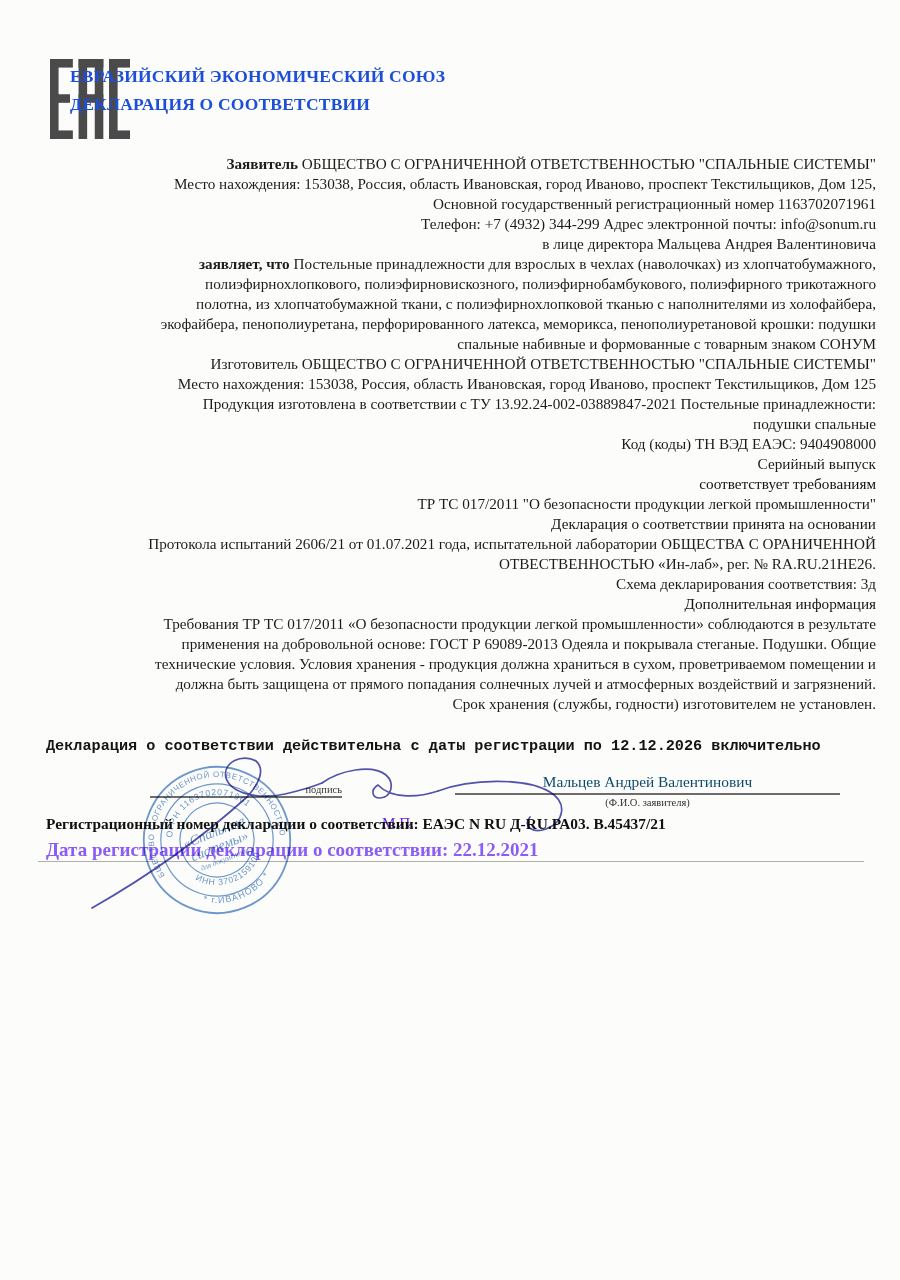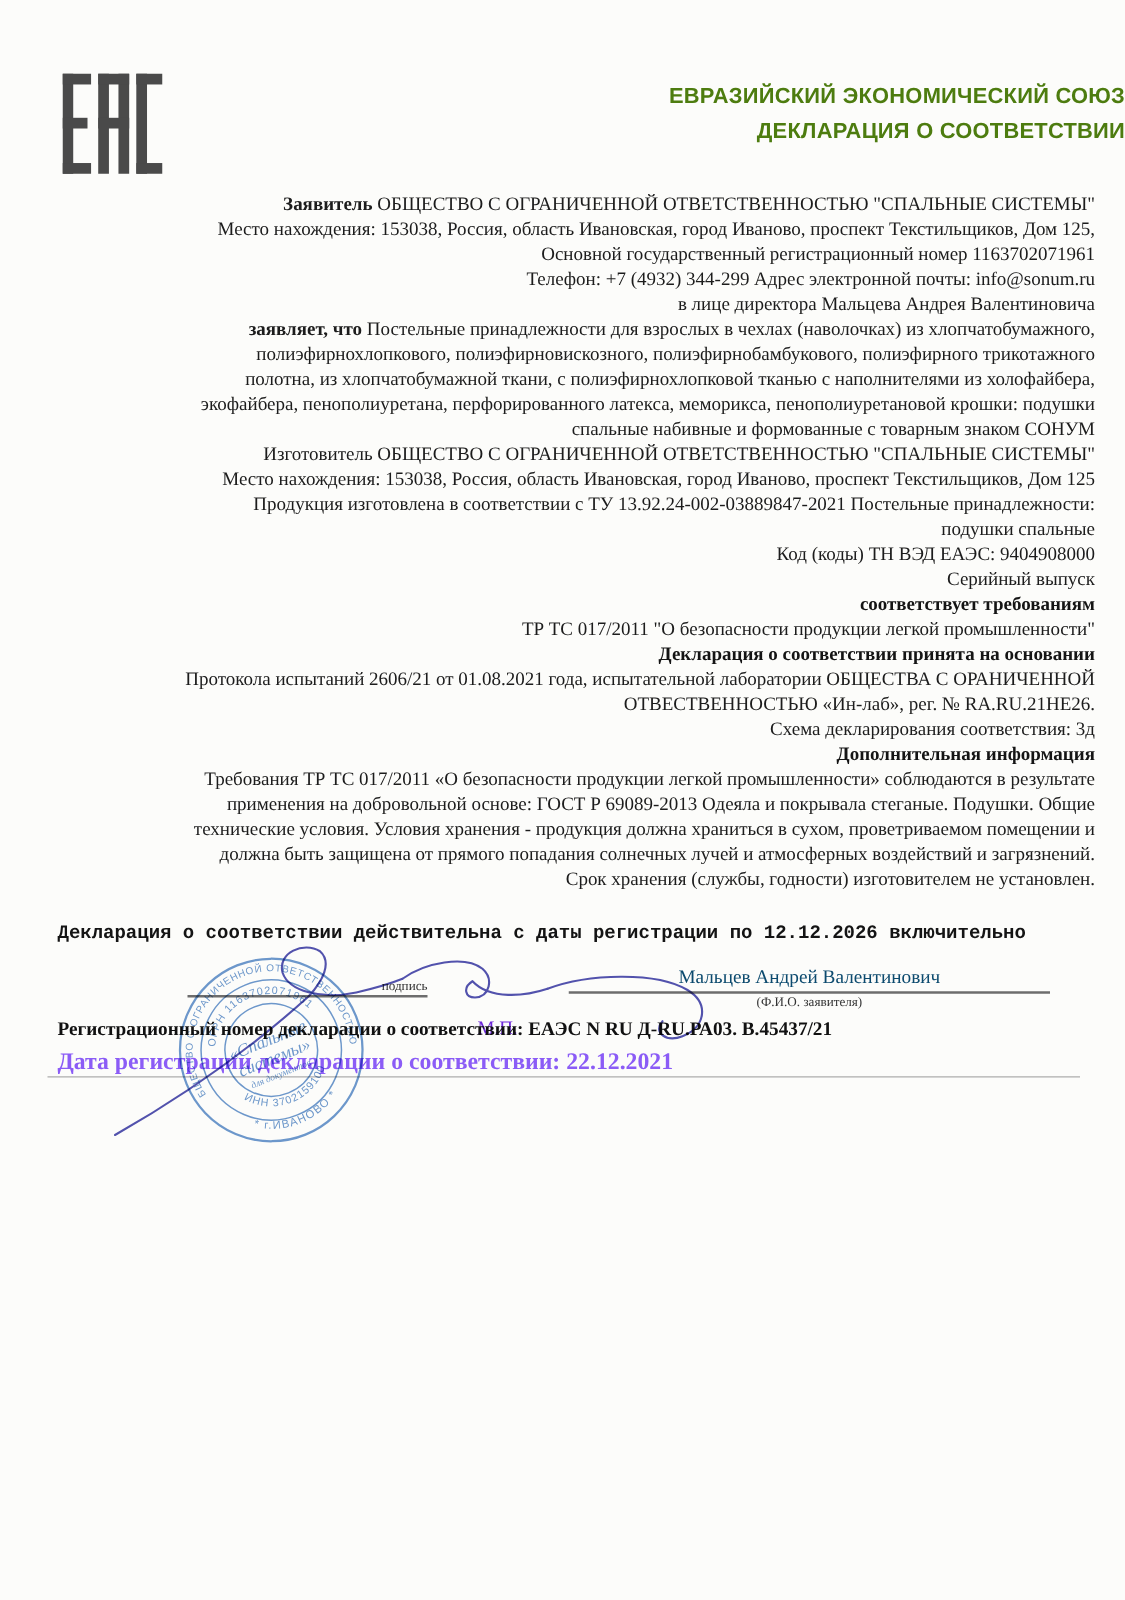--- a/index.html
+++ b/index.html
@@ -10,28 +10,28 @@
     overflow:hidden;
     font-family:"Liberation Serif", serif;
     color:#1c1c1c;
     -webkit-font-smoothing:antialiased;
   }
   .abs{position:absolute;}
   
   #logo{left:50px;top:58px;width:80px;height:82px;}
   #logo svg{display:block;width:100%;height:100%;}
   
-  #titles{left:70px;top:62px;width:830px;text-align:right;
-    font-family:Liberation Sans, sans-serif;
-    font-weight:bold;font-size:17.5px;line-height:28px;color:#4d7c0f;letter-spacing:.2px;}
+  #titles{left:70px;top:62px;width:830px;text-align:left;
+    font-family:Liberation Serif, serif;
+    font-weight:bold;font-size:17.5px;line-height:28px;color:#1d4ed8;letter-spacing:.2px;}
   
   #body{left:46px;top:154px;width:830px;font-size:15.2px;z-index:1;}
   .line{height:20px;line-height:20px;white-space:nowrap;text-align:right;}
   .line .b{font-weight:bold;}
-  .line.bold{font-weight:bold;color:#141414;}
+  .line.bold{font-weight:normal;color:#141414;}
   
   #validity{left:46px;top:737px;font-weight:bold;font-size:15.2px;color:#141414;white-space:nowrap;z-index:1;font-family:Liberation Mono, monospace;}
   
   #mp{left:382px;top:778px;font-size:15.2px;color:#6d28d9;z-index:1;margin-top:36px;}
   #sigline-left{left:150px;top:796px;width:192px;border-top:2px solid #6d6d6d;z-index:1;}
   #podpis{left:150px;top:784px;width:192px;text-align:right;font-size:10.5px;color:#333;z-index:1;}
   #signer-name{left:455px;top:773px;width:385px;text-align:center;font-size:15.4px;color:#0c4a6e;z-index:1;}
   #sigline-right{left:455px;top:793px;width:385px;border-top:2px solid #6d6d6d;z-index:1;}
   #signer-caption{left:455px;top:797px;width:385px;text-align:center;font-size:10.5px;color:#333;z-index:1;}
   
@@ -87,21 +87,21 @@
     <div class="line">спальные набивные и формованные с товарным знаком СОНУМ</div>
     <div class="line">Изготовитель ОБЩЕСТВО С ОГРАНИЧЕННОЙ ОТВЕТСТВЕННОСТЬЮ "СПАЛЬНЫЕ СИСТЕМЫ"</div>
     <div class="line">Место нахождения: 153038, Россия, область Ивановская, город Иваново, проспект Текстильщиков, Дом 125</div>
     <div class="line">Продукция изготовлена в соответствии с ТУ 13.92.24-002-03889847-2021 Постельные принадлежности:</div>
     <div class="line">подушки спальные</div>
     <div class="line">Код (коды) ТН ВЭД ЕАЭС: 9404908000</div>
     <div class="line">Серийный выпуск</div>
     <div class="line bold">соответствует требованиям</div>
     <div class="line">ТР ТС 017/2011 "О безопасности продукции легкой промышленности"</div>
     <div class="line bold">Декларация о соответствии принята на основании</div>
-    <div class="line">Протокола испытаний 2606/21 от 01.08.2021 года, испытательной лаборатории ОБЩЕСТВА С ОРАНИЧЕННОЙ</div>
+    <div class="line">Протокола испытаний 2606/21 от 01.07.2021 года, испытательной лаборатории ОБЩЕСТВА С ОРАНИЧЕННОЙ</div>
     <div class="line">ОТВЕСТВЕННОСТЬЮ «Ин-лаб», рег. № RA.RU.21НЕ26.</div>
     <div class="line">Схема декларирования соответствия: 3д</div>
     <div class="line bold">Дополнительная информация</div>
     <div class="line">Требования ТР ТС 017/2011 «О безопасности продукции легкой промышленности» соблюдаются в результате</div>
     <div class="line">применения на добровольной основе: ГОСТ Р 69089-2013 Одеяла и покрывала стеганые. Подушки. Общие</div>
     <div class="line">технические условия. Условия хранения - продукция должна храниться в сухом, проветриваемом помещении и</div>
     <div class="line">должна быть защищена от прямого попадания солнечных лучей и атмосферных воздействий и загрязнений.</div>
     <div class="line">Срок хранения (службы, годности) изготовителем не установлен.</div>
   </div>
 

